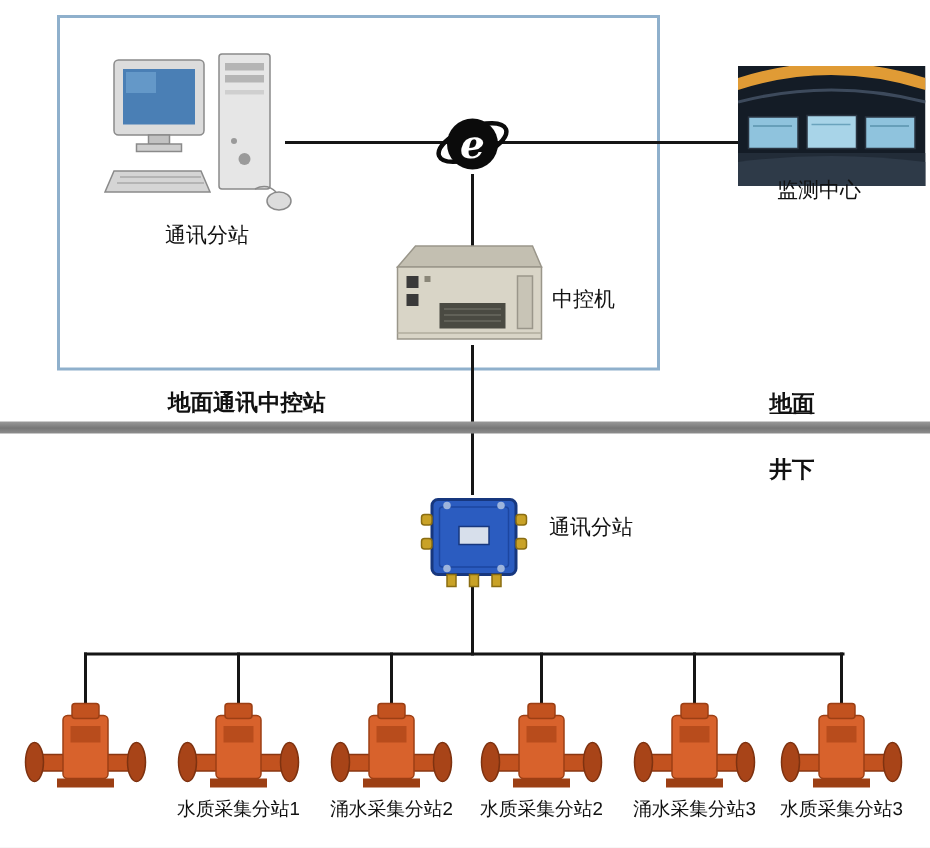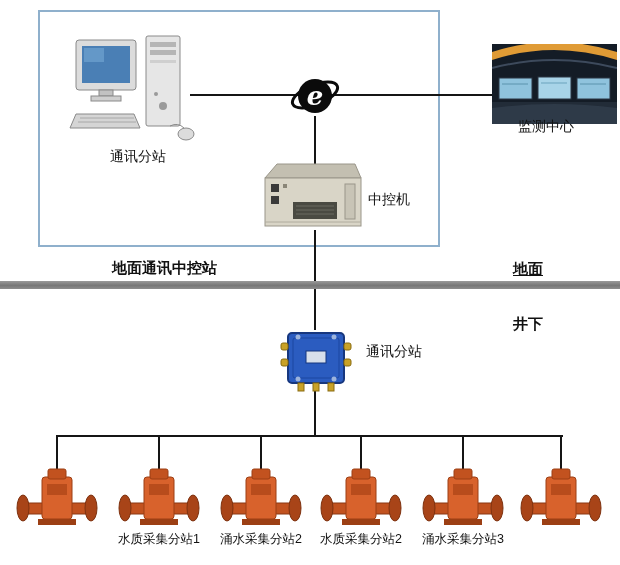--- a/index.html
+++ b/index.html
@@ -108,21 +108,21 @@
       <rect x="82" y="24" width="10" height="35" fill="#c8c4b6" stroke="#9a968a"></rect>
       <line x1="2" y1="62" x2="98" y2="62" stroke="#b0ac9e"></line>
     </svg>
   </div>
   <div class="label" style="left:368px;top:191px;">中控机</div>
 
   <div class="label bold" style="left:112px;top:259px;">地面通讯中控站</div>
 
   <div id="divider"></div>
   <div class="label bold" style="left:513px;top:260px;text-decoration:underline;">地面</div>
-  <div class="label bold" style="left:513px;top:315px;">井下</div>
+  <div class="label bold" style="left:513px;top:304px;">井下</div>
 
   <div class="abs" style="left:278px;top:327px;">
     <svg width="76" height="66" viewBox="0 0 76 66">
       <rect x="10" y="6" width="56" height="50" rx="4" fill="#2b5cc0" stroke="#17377e" stroke-width="2"></rect>
       <rect x="15" y="11" width="46" height="40" rx="2" fill="none" stroke="#1c46a0"></rect>
       <rect x="28" y="24" width="20" height="12" fill="#d7dfeb" stroke="#17377e"></rect>
       <circle cx="20" cy="10" r="2.5" fill="#9db4dc"></circle>
       <circle cx="56" cy="10" r="2.5" fill="#9db4dc"></circle>
       <circle cx="20" cy="52" r="2.5" fill="#9db4dc"></circle>
       <circle cx="56" cy="52" r="2.5" fill="#9db4dc"></circle>
@@ -206,14 +206,15 @@
       <rect x="34" y="2" width="18" height="10" rx="2" fill="#c2521f" stroke="#9c3f14"></rect>
       <rect x="33" y="17" width="20" height="11" fill="#b84c1c"></rect>
       <rect x="24" y="52" width="38" height="6" fill="#9c3f14"></rect>
     </svg>
   </div>
 
   <div class="dev-label" style="left:108px;">水质采集分站1</div>
   <div class="dev-label" style="left:210px;">涌水采集分站2</div>
   <div class="dev-label" style="left:310px;">水质采集分站2</div>
   <div class="dev-label" style="left:412px;">涌水采集分站3</div>
+  <div class="dev-label" style="left:510px;">水质采集分站3</div>
 
 </div>
 
 </body></html>

